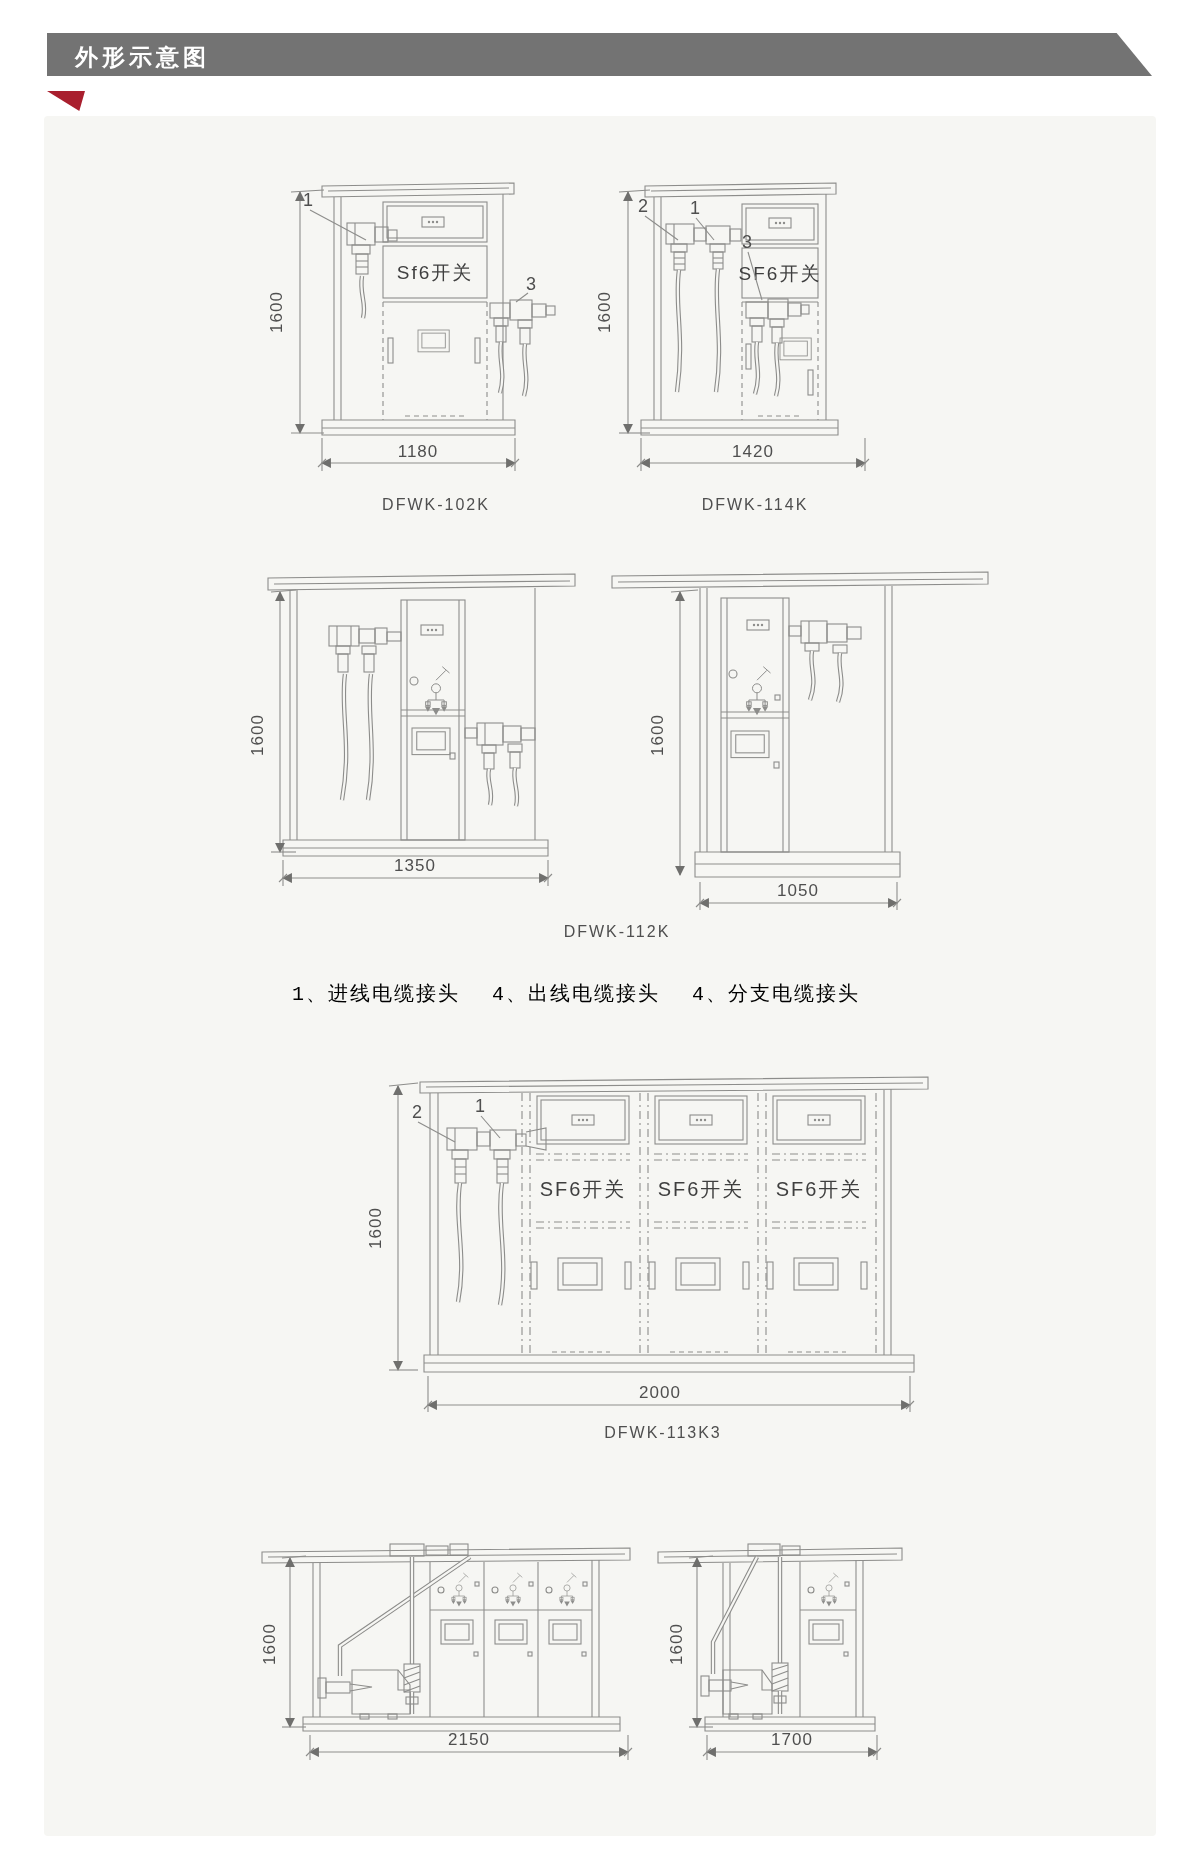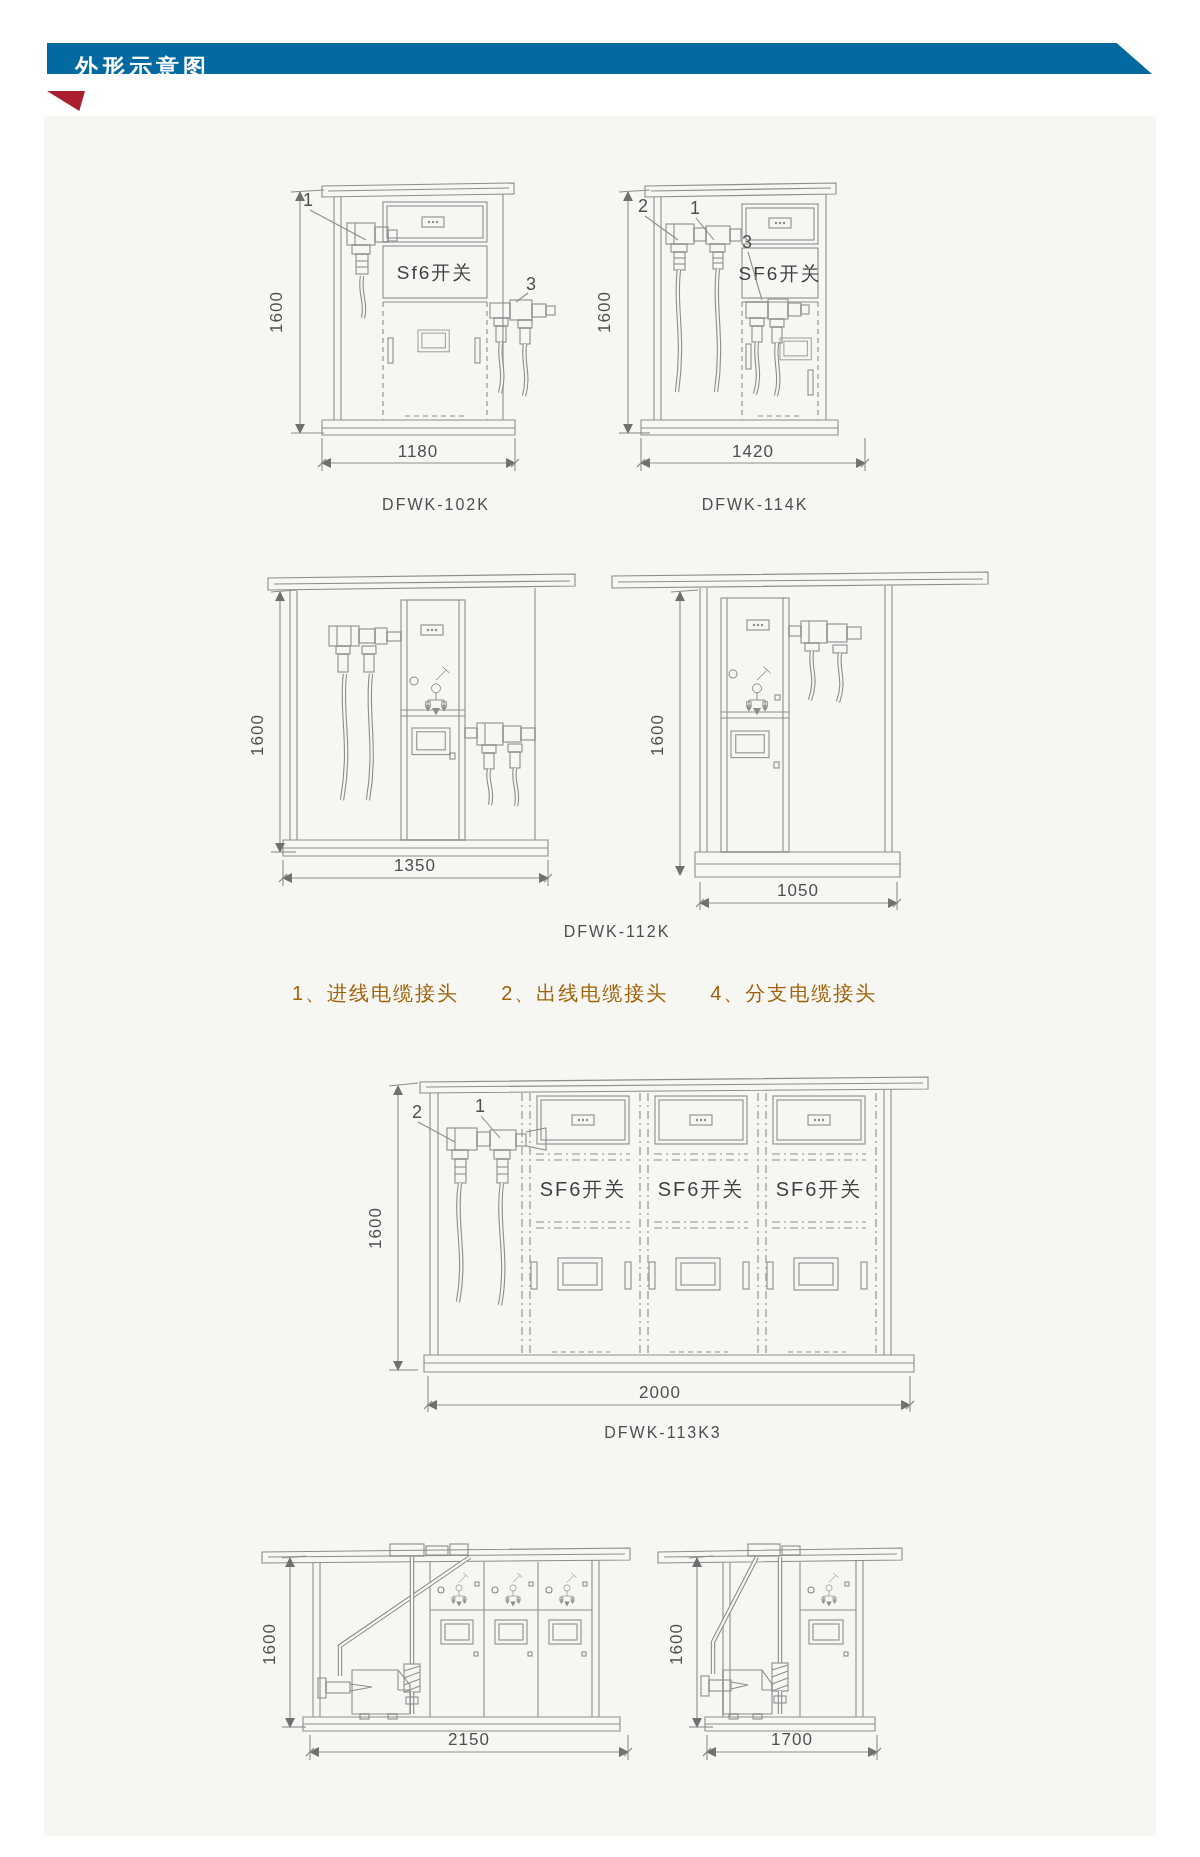--- a/index.html
+++ b/index.html
@@ -1,27 +1,27 @@
 <!DOCTYPE html>
 <html><head>
 <meta charset="utf-8">
 <style>
   html,body{margin:0;padding:0}
   body{width:1200px;height:1857px;background:#ffffff;position:relative;
        font-family:"Liberation Sans",sans-serif;overflow:hidden}
   .panel{position:absolute;left:44px;top:116px;width:1112px;height:1720px;
          background:#f6f6f3;border-radius:4px}
-  .banner{position:absolute;left:47px;top:43px;width:1105px;height:31px;
-          background:#0369a1;clip-path:polygon(0 0,96.8% 0,100% 100%,0 100%)}
+  .banner{position:absolute;left:47px;top:33px;width:1105px;height:43px;
+          background:#737373;clip-path:polygon(0 0,96.8% 0,100% 100%,0 100%)}
   .banner-fold{position:absolute;left:47px;top:91px;width:38px;height:20px;
           background:#a91f2e;clip-path:polygon(0 0,100% 0,85% 100%)}
   .banner-title{position:absolute;left:28px;top:9px;color:#ffffff;font-size:23px;
           font-weight:bold;letter-spacing:4px}
-  .legend{position:absolute;left:292px;top:980px;display:flex;gap:42px;
-          font-family:Liberation Sans, sans-serif;font-size:20px;color:#a16207;letter-spacing:2px}
+  .legend{position:absolute;left:292px;top:980px;display:flex;gap:32px;
+          font-family:Liberation Mono, monospace;font-size:20px;color:#000000;letter-spacing:2px}
   svg.canvas{position:absolute;left:0;top:0}
   svg .ln{stroke:#8d8d8b;stroke-width:1.1;fill:none}
   svg .dash{stroke:#8d8d8b;stroke-width:1.1;fill:none;stroke-dasharray:5 4}
   svg .dash2{stroke:#8d8d8b;stroke-width:1.1;fill:none;stroke-dasharray:8 4 2 4}
   svg .fill{fill:#8d8d8b;stroke:none}
   svg .cable-o{stroke:#8d8d8b;stroke-width:4.4;fill:none}
   svg .cable-i{stroke:#f6f6f3;stroke-width:2.2;fill:none}
   svg text{font-family:"Liberation Sans",sans-serif}
   svg .dim{font-size:17px;fill:#4f4f4f;letter-spacing:1px}
   svg .cap{font-size:16px;fill:#4f4f4f;letter-spacing:2px}
@@ -568,15 +568,15 @@
     <line class="ln" x1="877" y1="1735" x2="877" y2="1760"></line>
     <line class="ln" x1="707" y1="1752" x2="877" y2="1752" marker-start="url(#arr)" marker-end="url(#arr)"></line>
     <line class="ln" x1="703" y1="1756" x2="711" y2="1748"></line>
     <line class="ln" x1="873" y1="1756" x2="881" y2="1748"></line>
     <text class="dim" x="792" y="1745" text-anchor="middle">1700</text>
   </g>
 </svg>
 
 <div class="legend">
   <span>1、进线电缆接头</span>
-  <span>2、出线电缆接头</span>
+  <span>4、出线电缆接头</span>
   <span>4、分支电缆接头</span>
 </div>
 
 </body></html>

